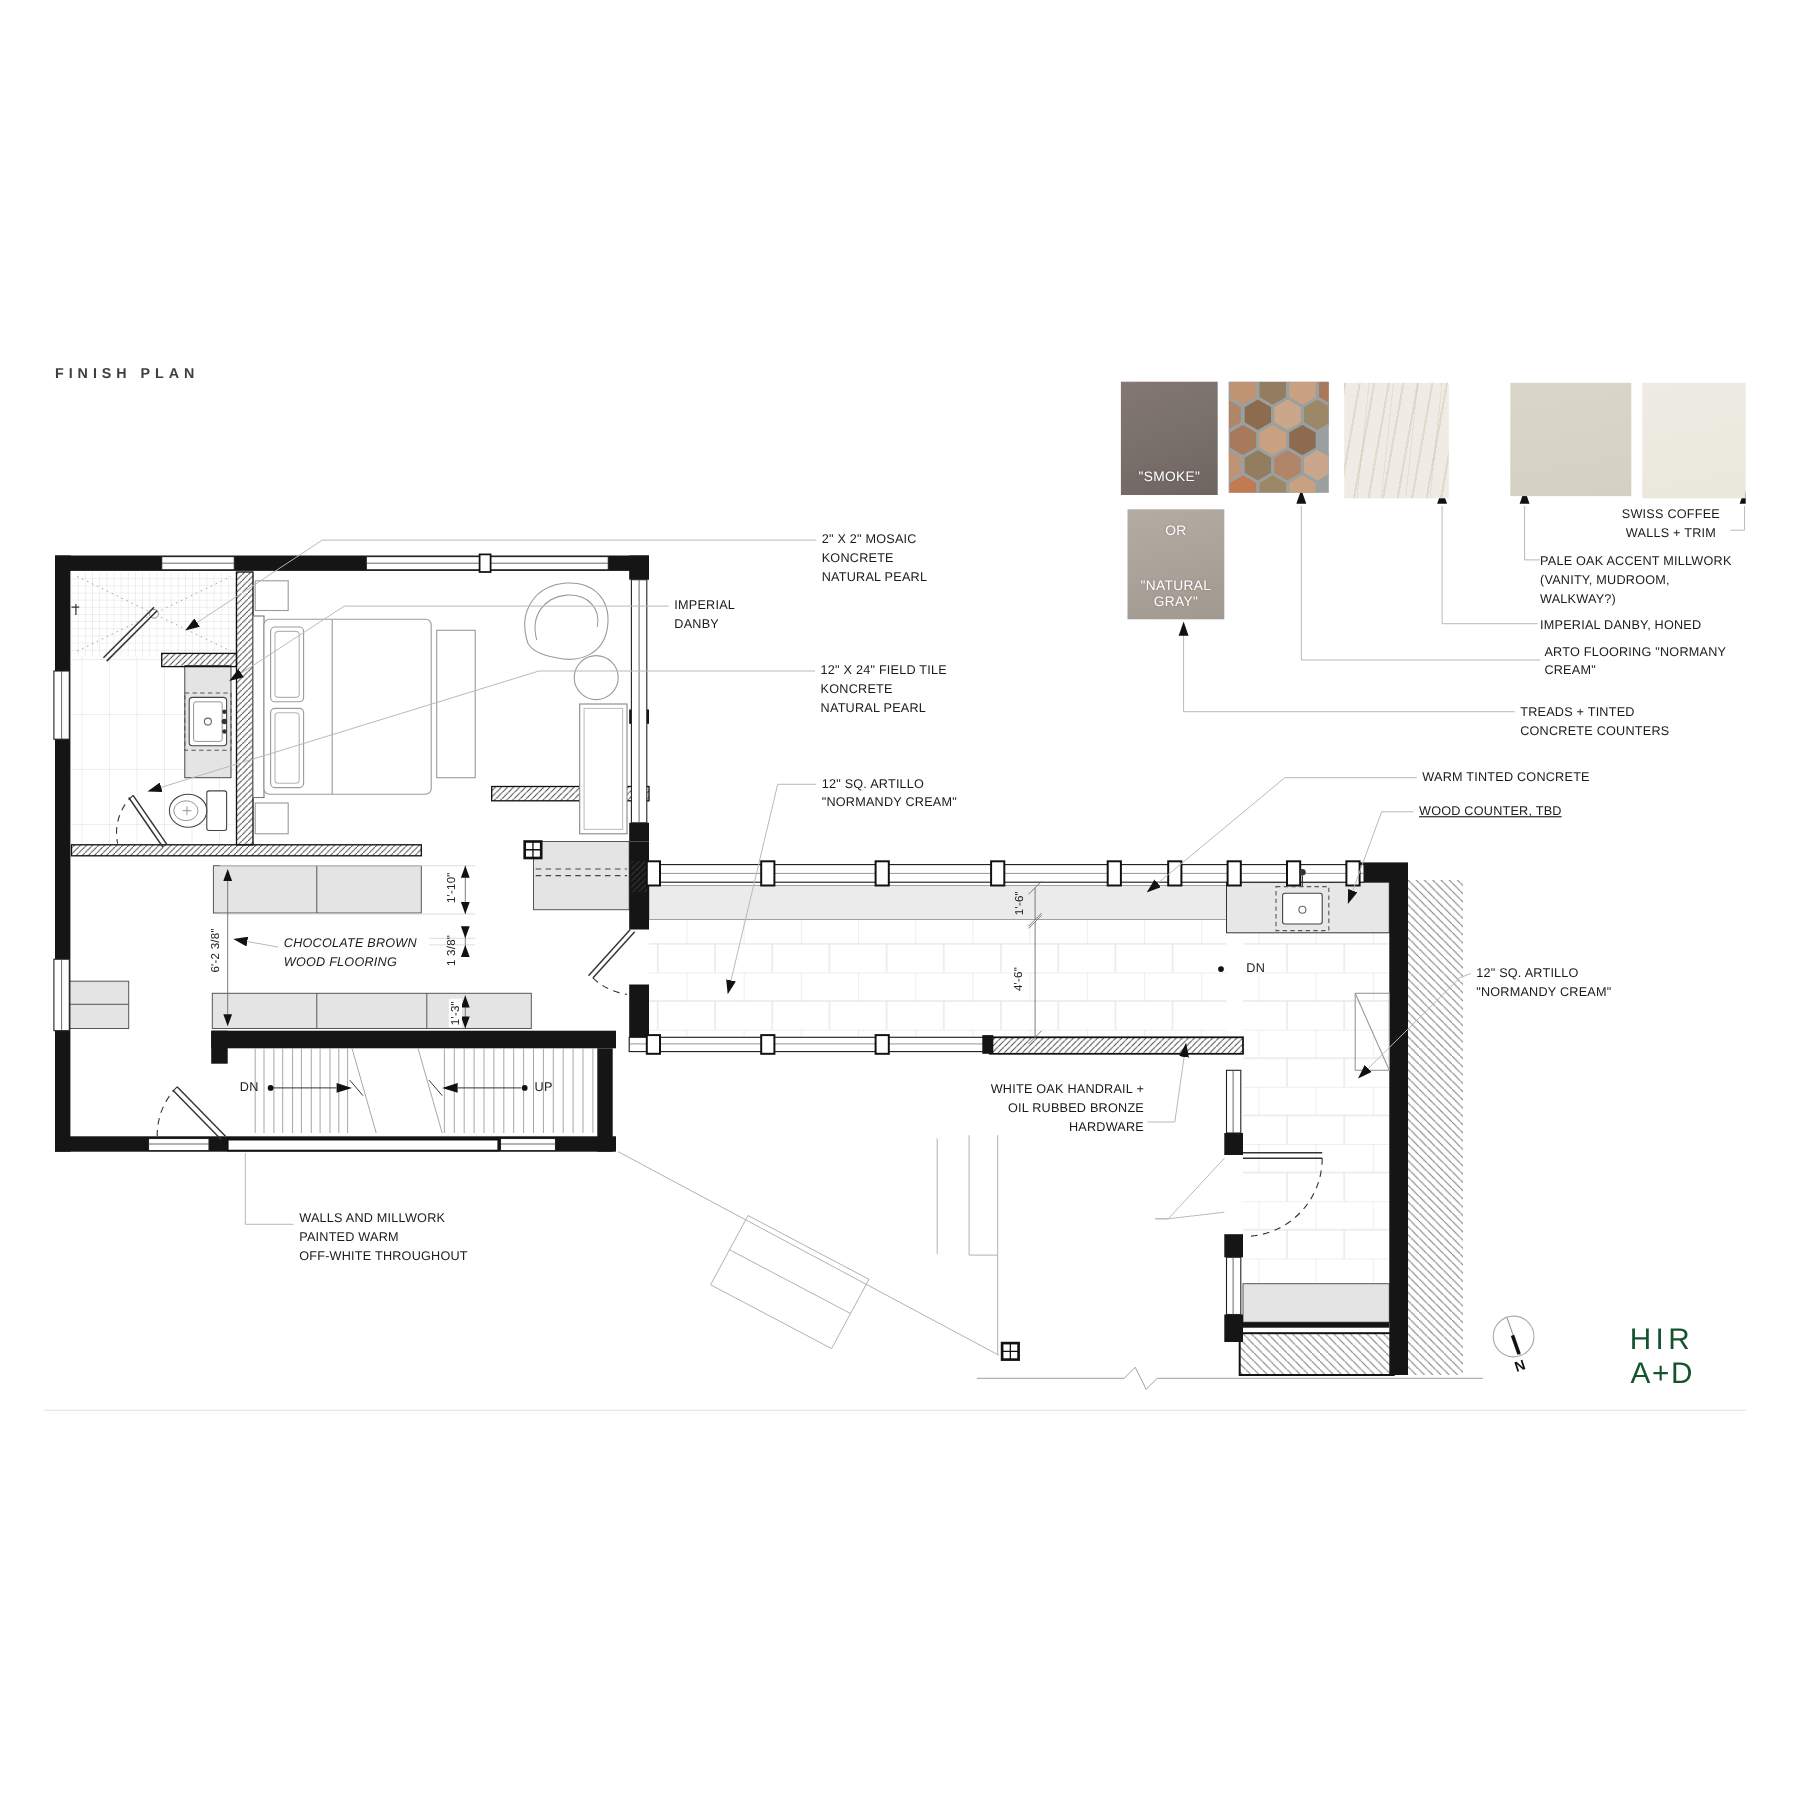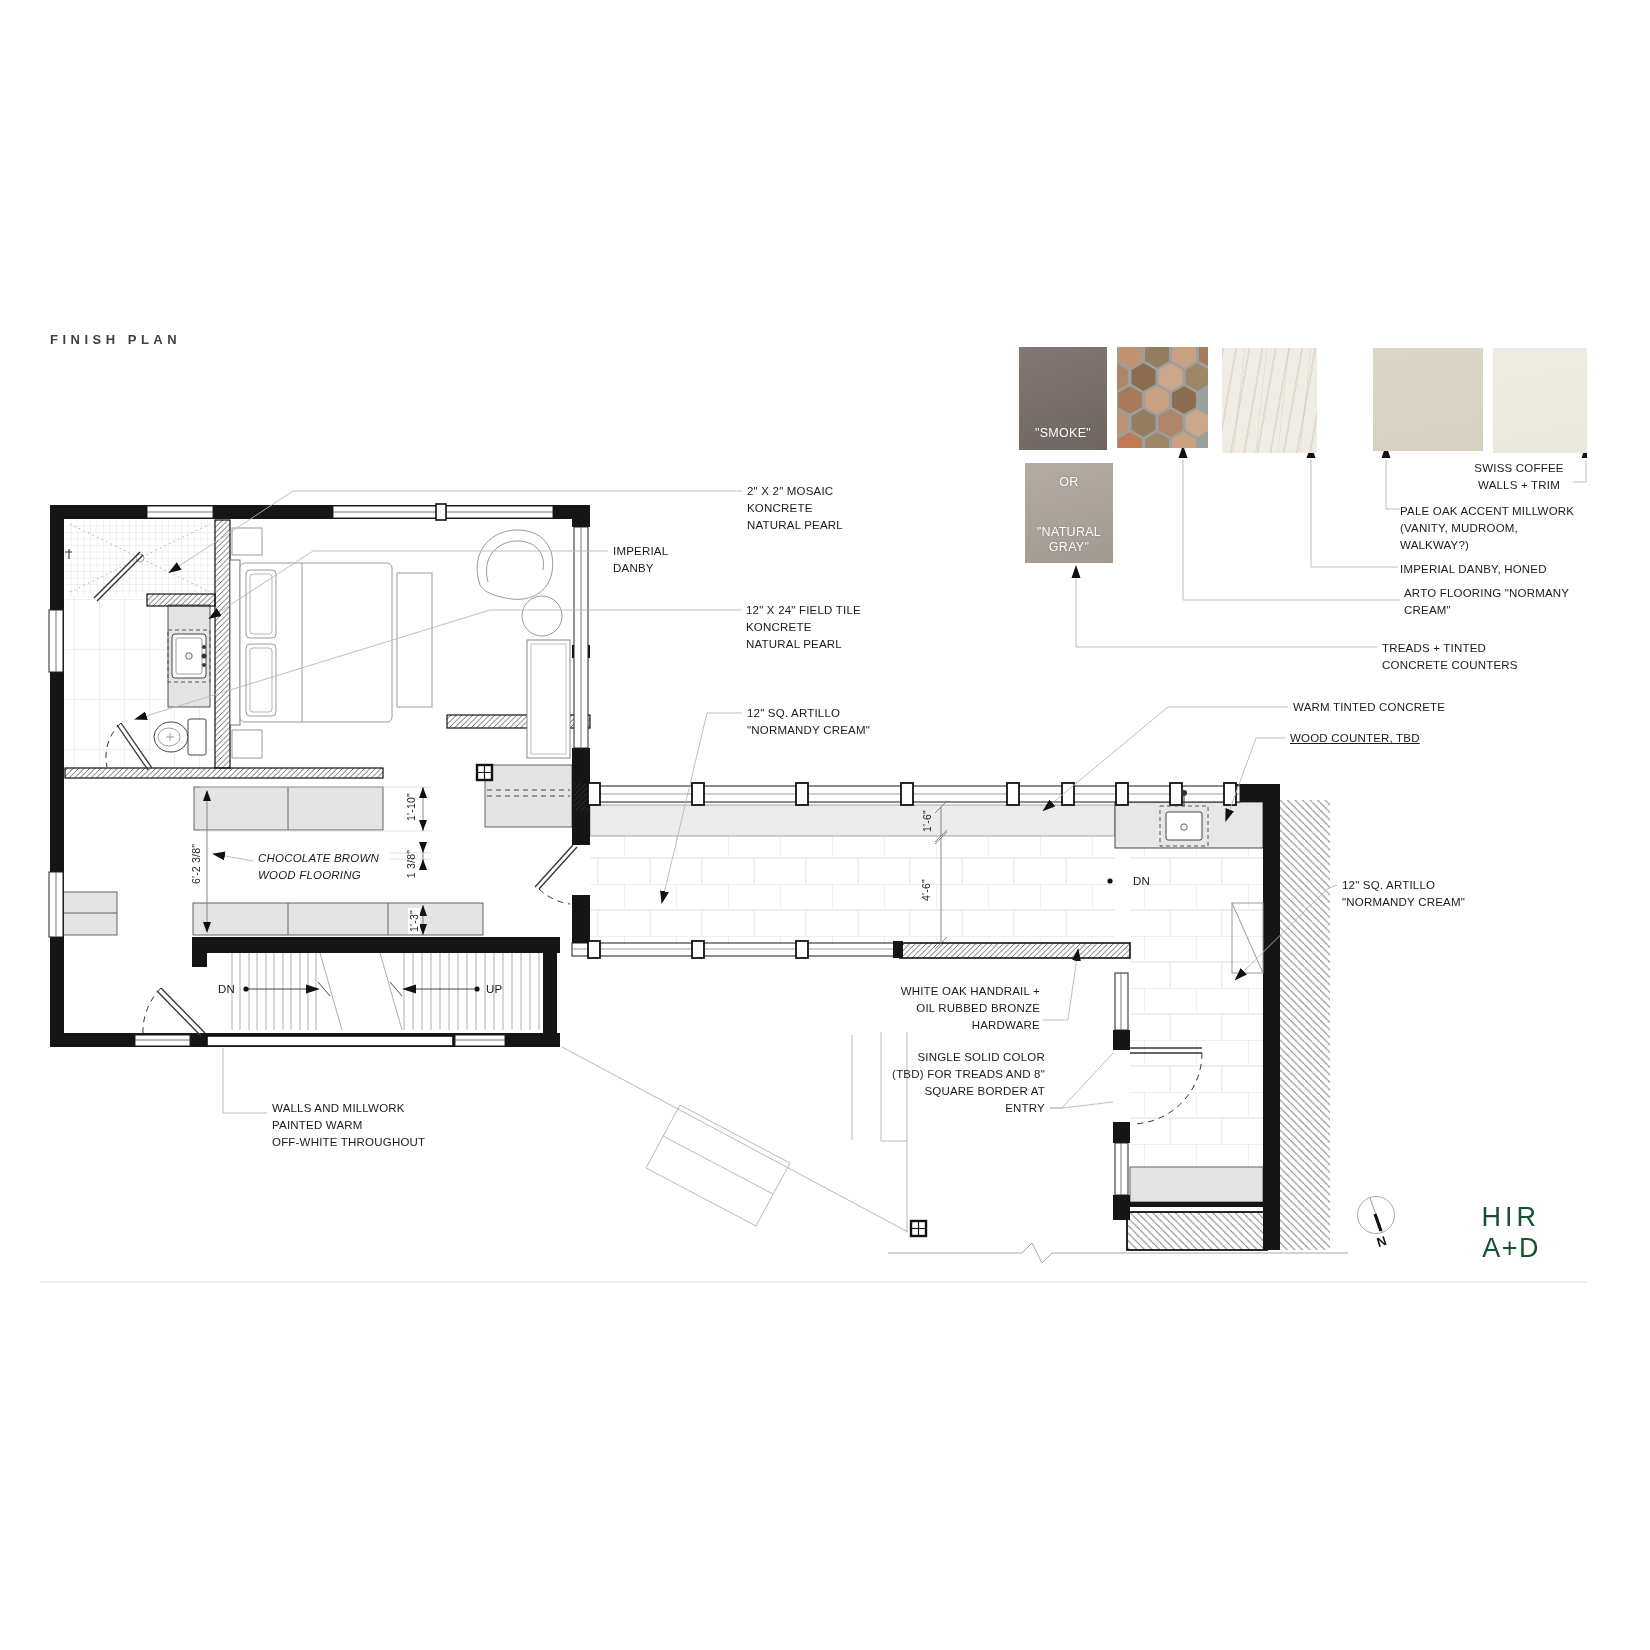--- a/index.html
+++ b/index.html
@@ -407,24 +407,20 @@
   <div class="lbl" style="left:747px;top:705px;">12" SQ. ARTILLO
 "NORMANDY CREAM"</div>
   <div class="lbl" style="left:258px;top:850px;font-style:italic;">CHOCOLATE BROWN
 WOOD FLOORING</div>
   <div class="lbl" style="left:272px;top:1100px;">WALLS AND MILLWORK
 PAINTED WARM
 OFF-WHITE THROUGHOUT</div>
   <div class="lbl right" style="left:840px;top:983px;width:200px;">WHITE OAK HANDRAIL +
 OIL RUBBED BRONZE
 HARDWARE</div>
-  <div class="lbl right" style="left:815px;top:1049px;width:230px;">SINGLE SOLID COLOR
-(TBD) FOR TREADS AND 8"
-SQUARE BORDER AT
-ENTRY</div>
   <div class="lbl" style="left:1342px;top:877px;">12" SQ. ARTILLO
 "NORMANDY CREAM"</div>
 
   <div class="lbl" style="left:218px;top:981px;">DN</div>
   <div class="lbl" style="left:486px;top:981px;">UP</div>
   <div class="lbl" style="left:1133px;top:873px;">DN</div>
 
   <div class="dim" style="left:196px;top:864px;">6'-2 3/8"</div>
   <div class="dim" style="left:411px;top:807px;">1'-10"</div>
   <div class="dim" style="left:411px;top:864px;">1 3/8"</div>

